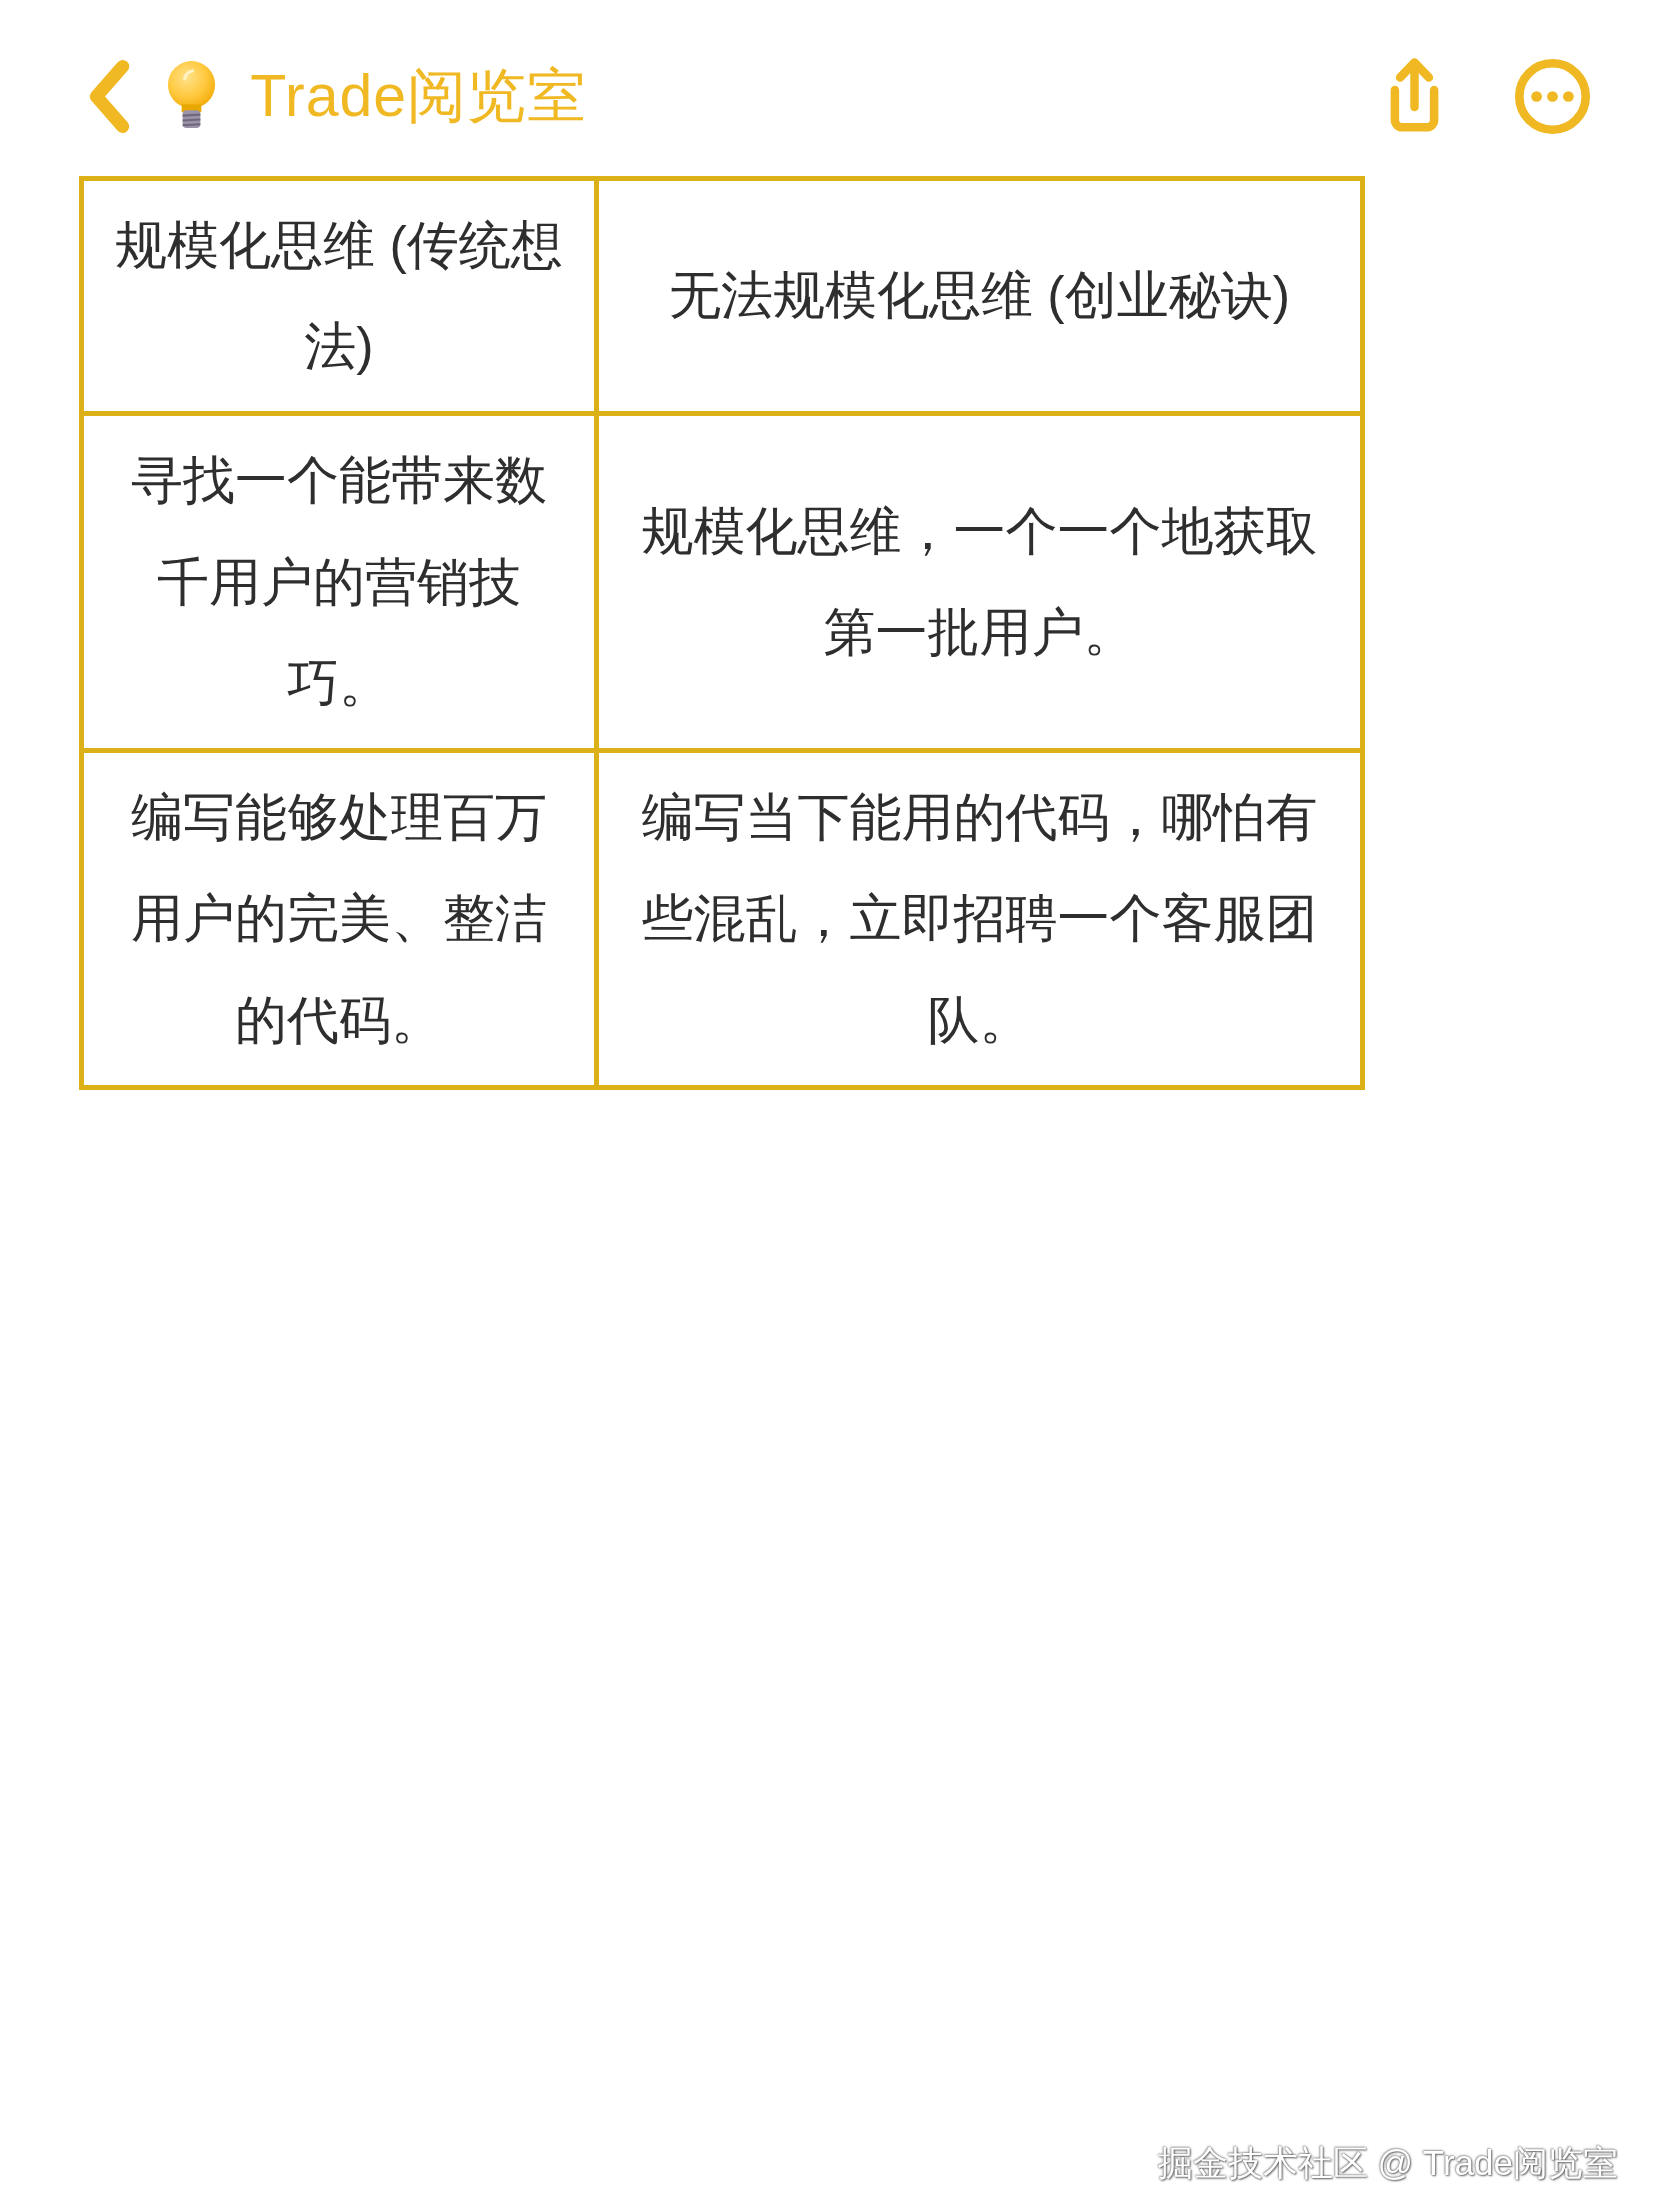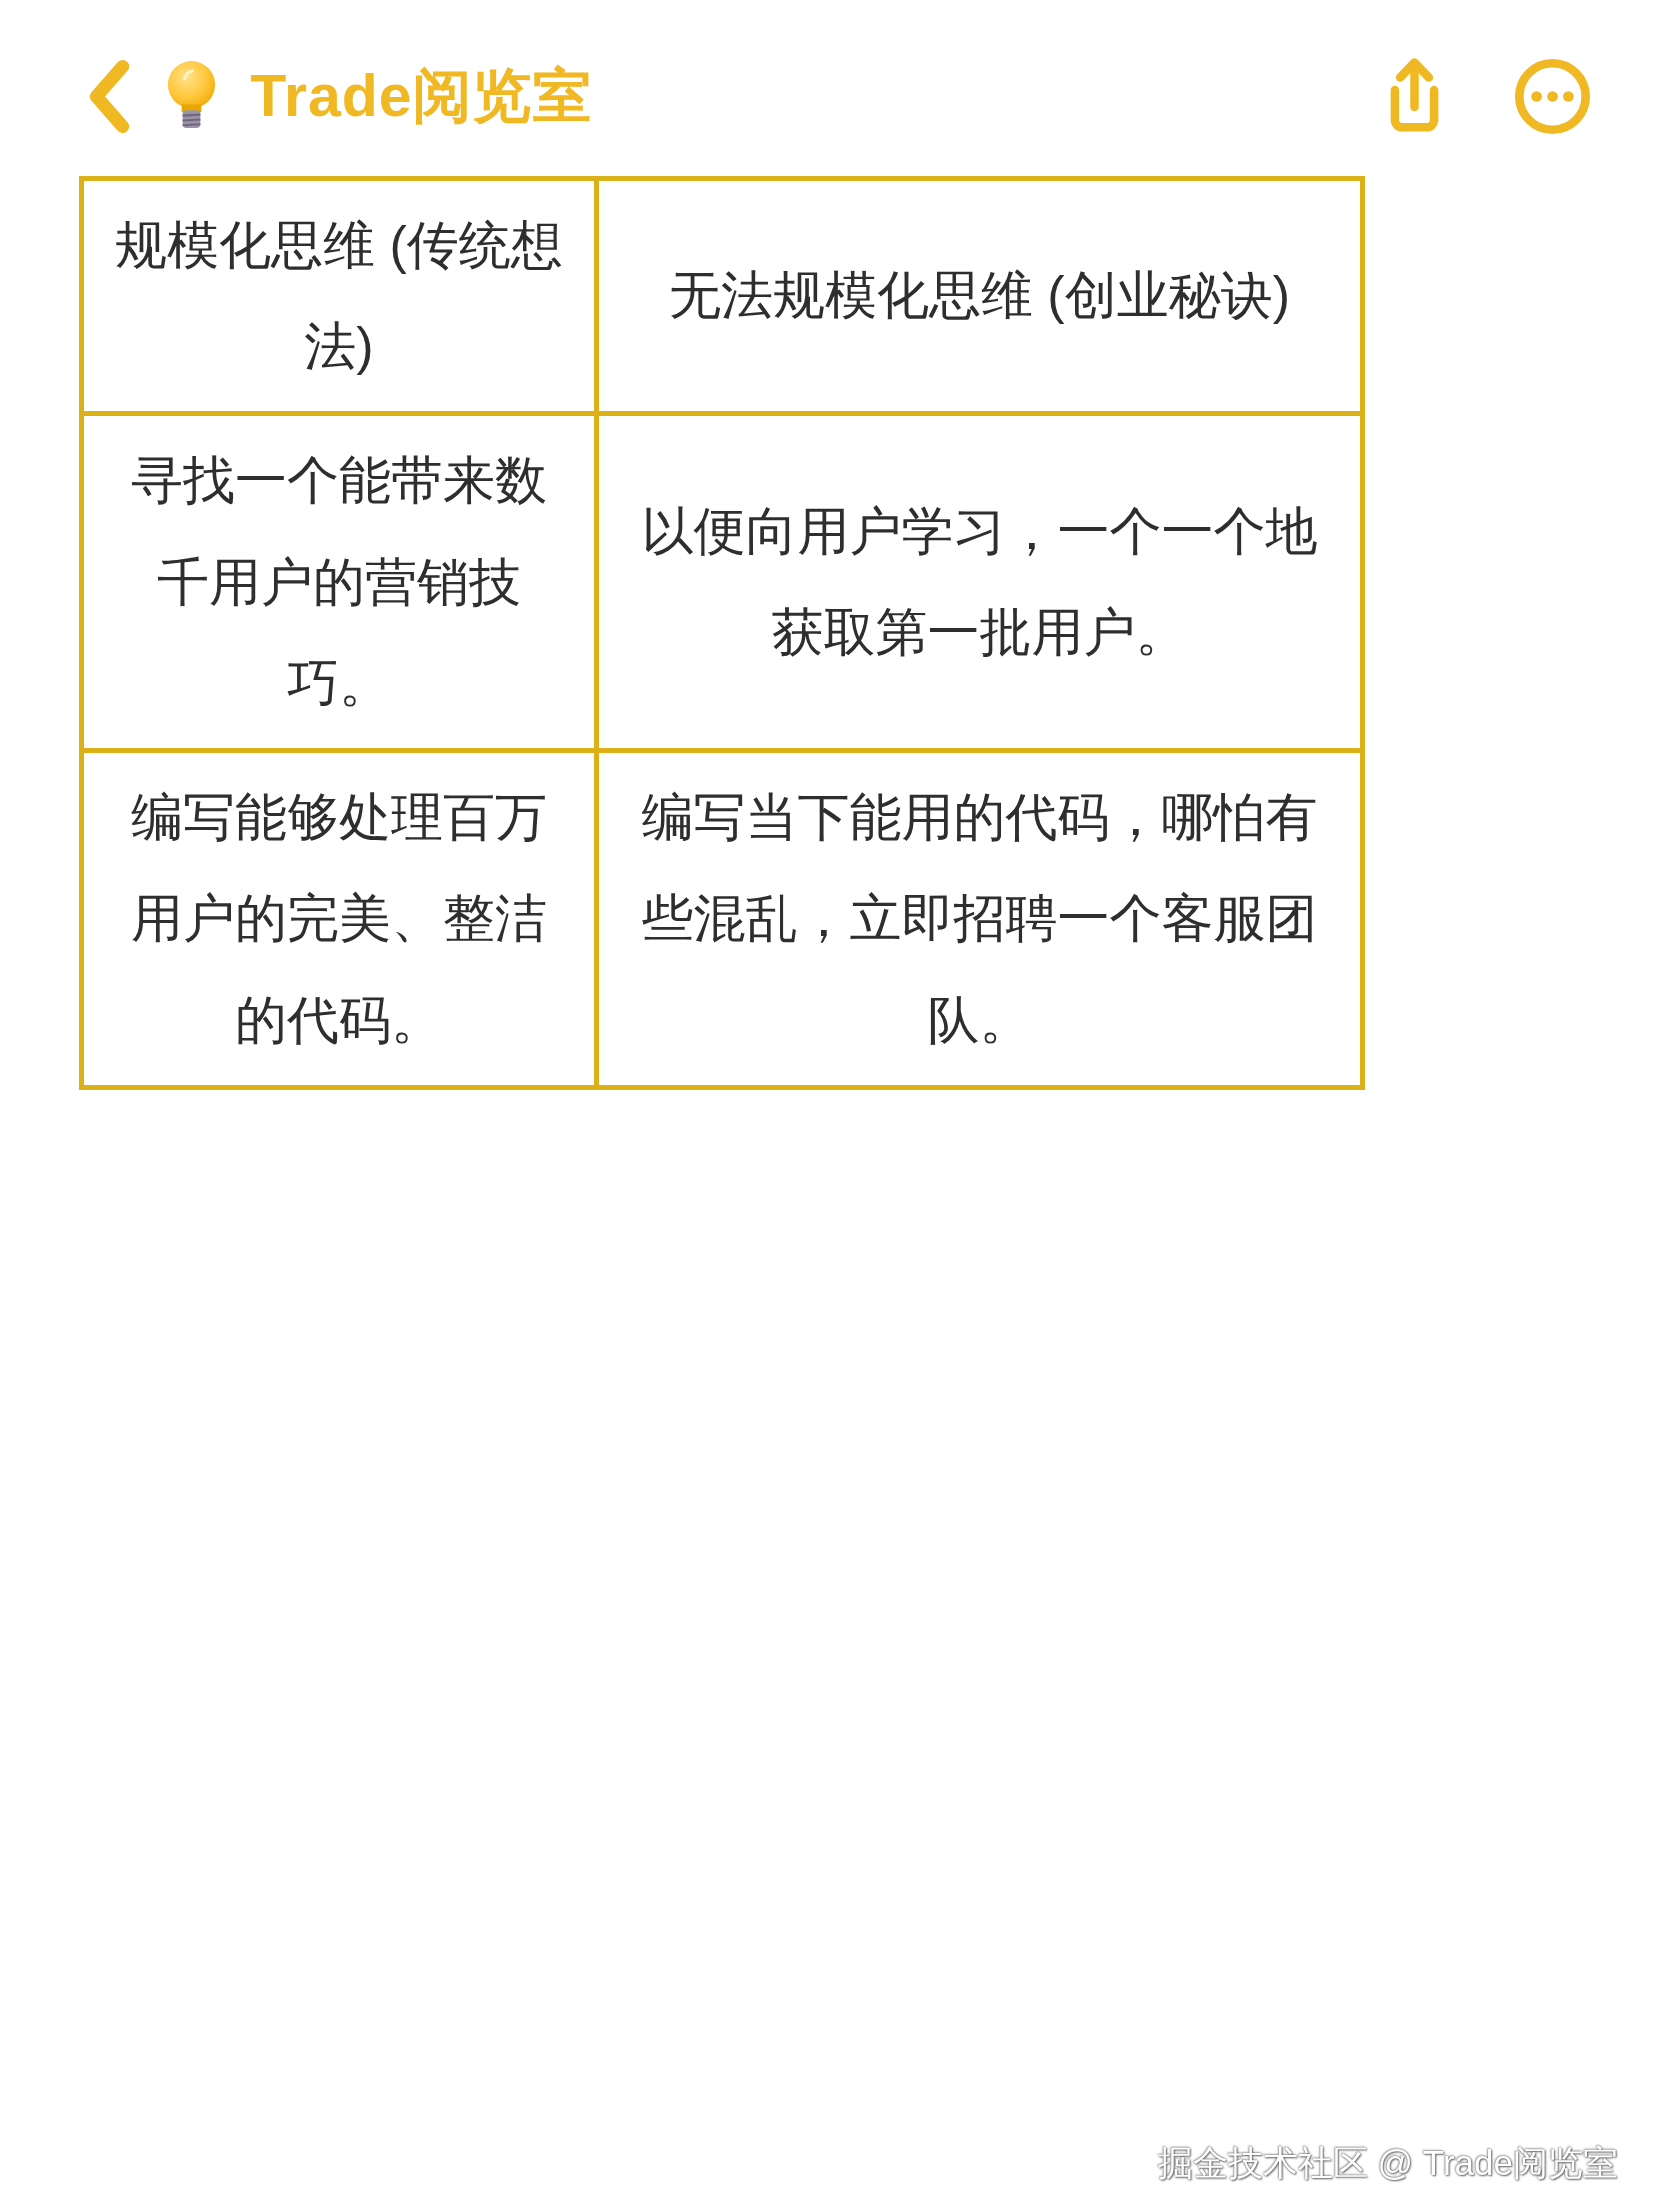--- a/index.html
+++ b/index.html
@@ -13,21 +13,21 @@
 
   
   .nav-bar {
     display: flex; align-items: center; justify-content: space-between;
     padding: 54px 61px 0 87px;
   }
   .nav-left { display: flex; align-items: center; gap: 29.6px; cursor: pointer; }
   .chevron-svg { width: 45px; height: 75px; display: block; }
   .bulb-svg { width: 59px; height: 79px; display: block; }
   .channel-title {
-    color: var(--accent); font-size: 59px; font-weight: 700;
+    color: var(--accent); font-size: 59px; font-weight: 400;
     letter-spacing: 1px; white-space: nowrap;
   }
   .nav-right { display: flex; align-items: center; gap: 57px; }
   .share-svg { width: 79px; height: 85px; display: block; cursor: pointer; }
   .more-svg { width: 83px; height: 83px; display: block; cursor: pointer; }
 
   
   .page-title {
     margin: 45px 79px 0 79px;
     font-size: 65px; line-height: 1.7; font-weight: 700;
@@ -118,21 +118,21 @@
   <table class="comparison-table">
     <thead>
       <tr class="row-head">
         <th class="col-left">规模化思维 (传统想法)</th>
         <th class="col-right">无法规模化思维 (创业秘诀)</th>
       </tr>
     </thead>
     <tbody>
       <tr class="row-2">
         <td>寻找一个能带来数千用户的营销技巧。</td>
-        <td>以便向用户学习，一个一个地获取第一批用户。</td>
+        <td>规模化思维，一个一个地获取第一批用户。</td>
       </tr>
       <tr class="row-3">
         <td>编写能够处理百万用户的完美、整洁的代码。</td>
         <td>
           <span>编写</span><span class="em-italic">当下能用</span><span>的代码，哪怕有些混乱，立即招聘一个客服团队。</span>
         </td>
       </tr>
     </tbody>
   </table>
 

